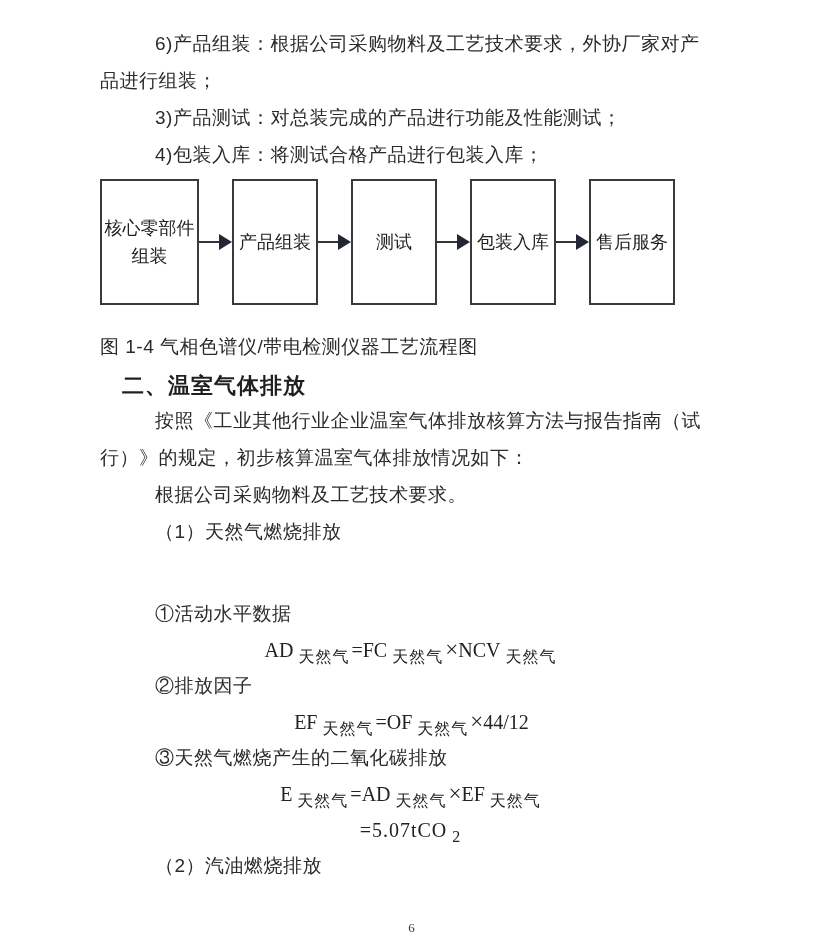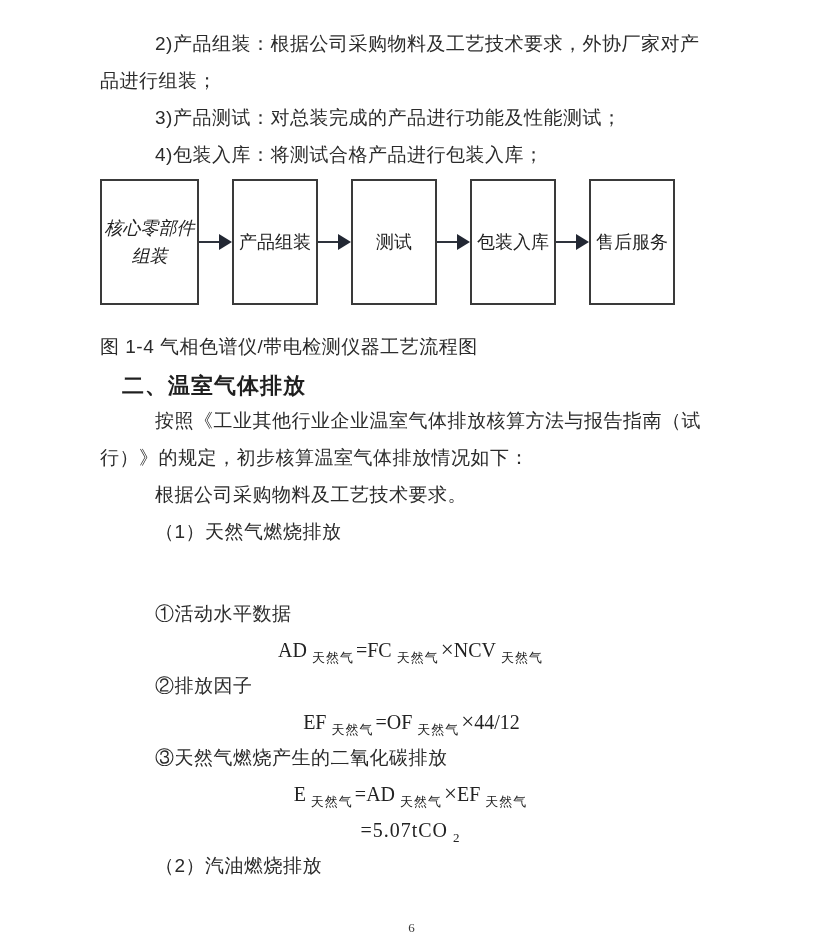--- a/index.html
+++ b/index.html
@@ -40,21 +40,21 @@
     box-sizing:border-box;
     flex:0 0 auto;
   }
   .fbox span {
     white-space:pre-line;
     font-size:18px;
     letter-spacing:0;
     line-height:28px;
     color:#222;
   }
-  .fbox.wide  { width:99px;font-style:italic; }
+  .fbox.wide  { width:99px; }
   .fbox.norm  { width:86px;text-align:center; }
   .arrow {
     width:33px;
     height:18px;
     display:flex;
     align-items:center;
     flex:0 0 auto;
   }
   .arrow-line { flex:1; height:2px; background:#2e333c; }
   .arrow-head {
@@ -81,21 +81,21 @@
   .formula {
     margin:0;
     text-align:center;
     line-height:36px;
     font-family:"Liberation Serif", serif;
     font-size:20px;
     letter-spacing:0;
     color:#222;
   }
   .formula sub {
-    font-size:13px;
+    font-size:16px;
     line-height:0;
     margin:0 2px 0 5px;
     letter-spacing:1px;
   }
   .formula .times { font-size:23px; }
   .formula.result { letter-spacing:1px; }
   .page-number {
     position:absolute;
     left:0; right:0;
     bottom:14px;
@@ -104,21 +104,21 @@
     color:#3a3a3a;
     font-family:"Liberation Serif", serif;
   }
 </style>
 </head>
 <body>
 
 <div class="page">
   <div class="content">
 
-    <p class="para indent">2)产品组装：根据公司采购物料及工艺技术要求，外协厂家对产
+    <p class="para indent">6)产品组装：根据公司采购物料及工艺技术要求，外协厂家对产
 品进行组装；</p>
     <p class="para indent">3)产品测试：对总装完成的产品进行功能及性能测试；</p>
     <p class="para indent">4)包装入库：将测试合格产品进行包装入库；</p>
 
     <div class="flowchart">
       <div class="fbox wide">
         <span>核心零部件
 组装</span>
       </div>
       <div class="arrow">

